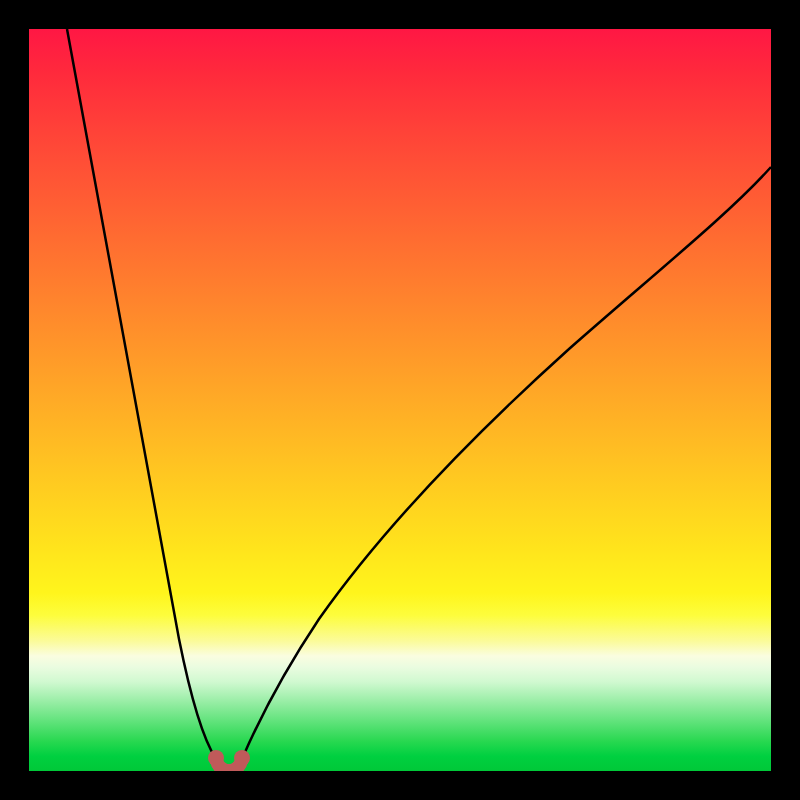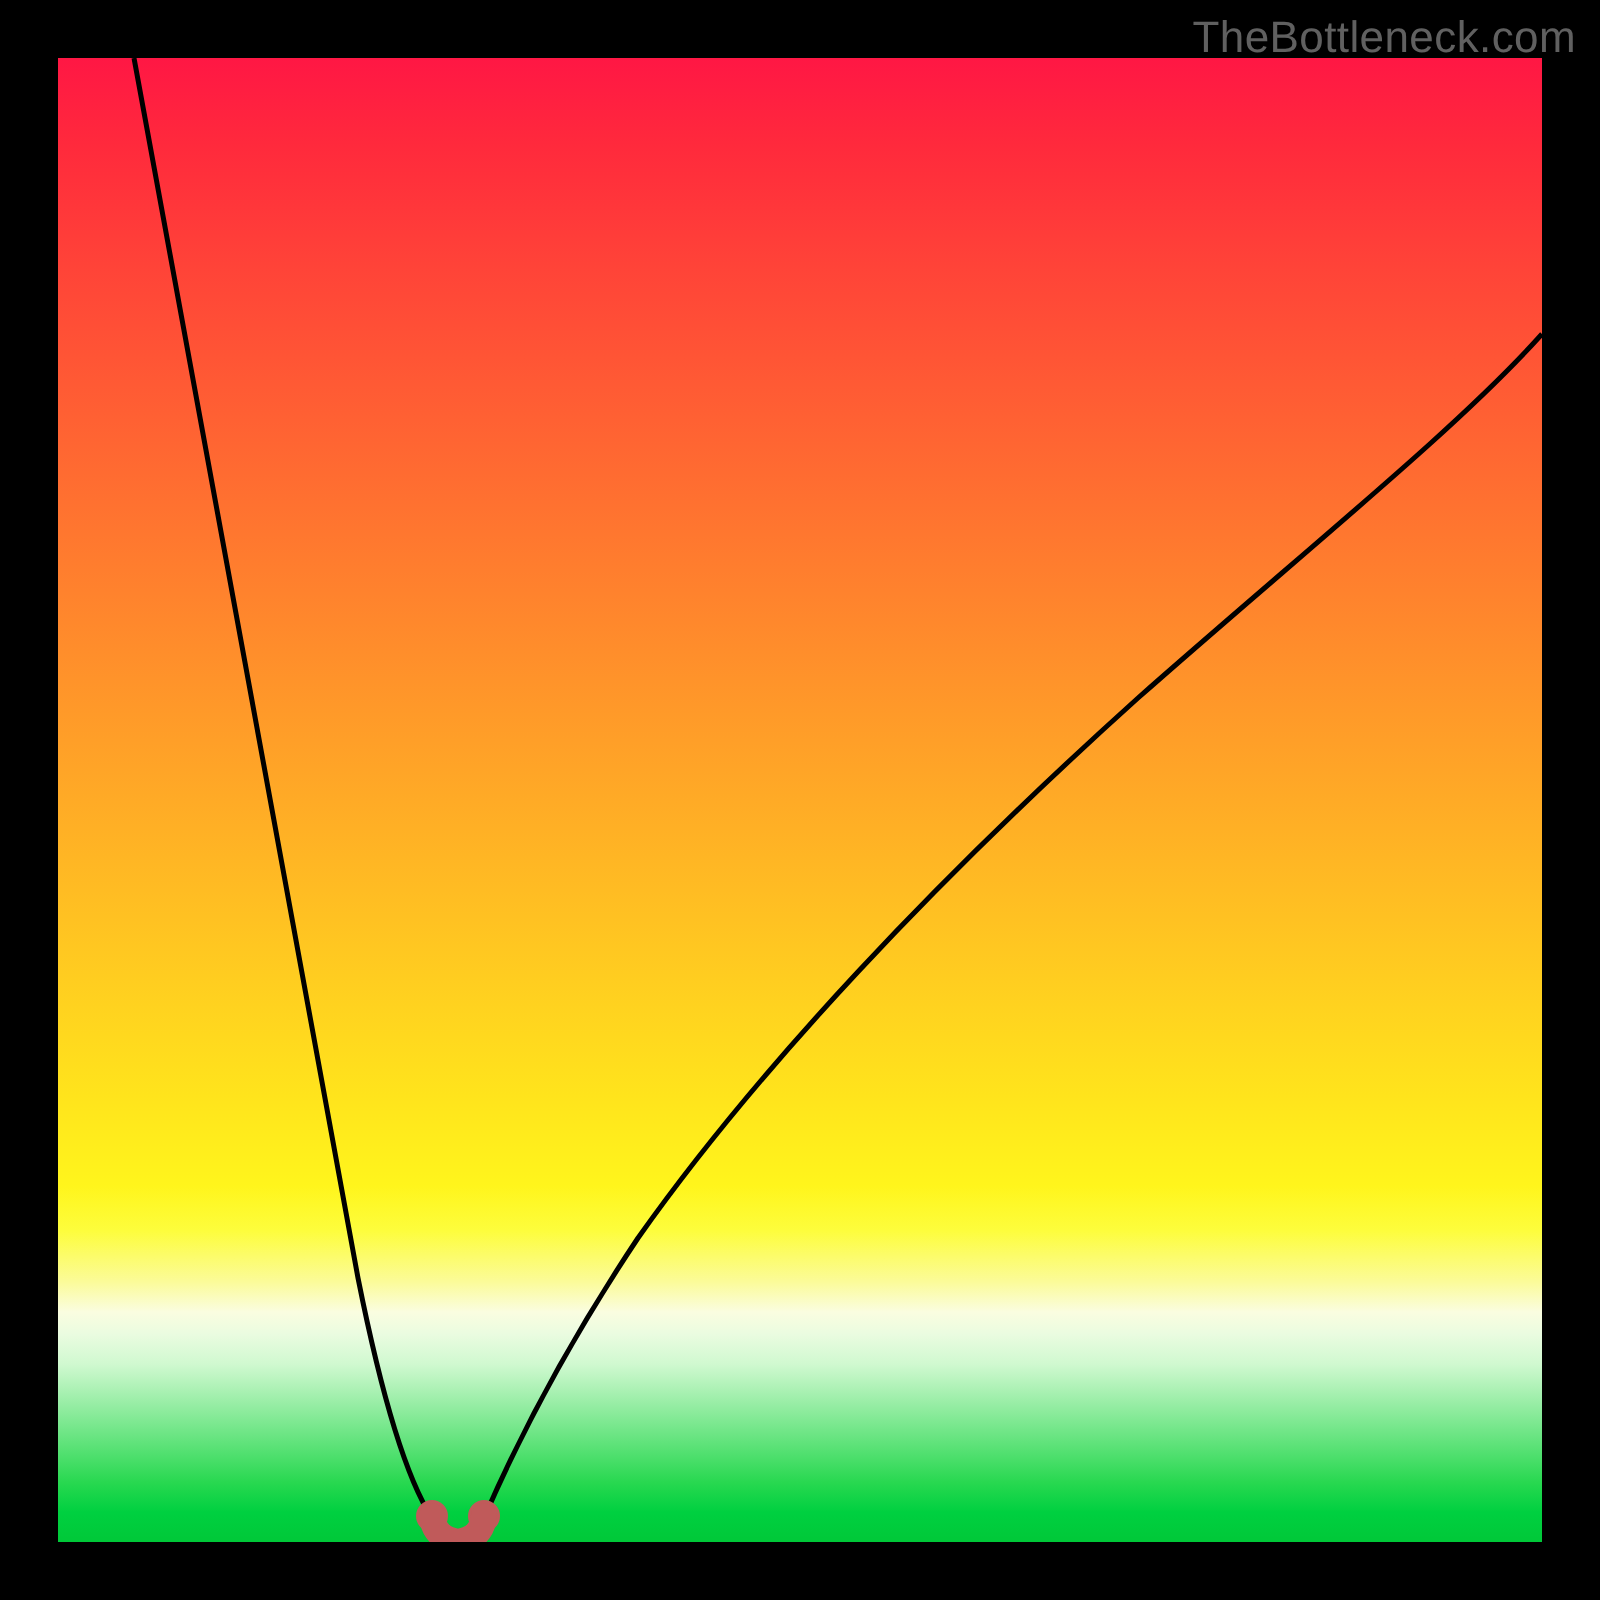--- a/index.html
+++ b/index.html
@@ -103,14 +103,13 @@
                  L 217 729
                  L 209 737
                  Q 200 741 191 737 Z" fill="#c05a5a"></path>
         <path d="M 187 729
                  Q 188 740 200 742
                  Q 212 740 213 729" fill="none" stroke="#c05a5a" stroke-width="13" stroke-linecap="round"></path>
       </g>
     </svg>
   </div>
 
-  <div class="watermark">TheBottleneck.com</div>
 </div>
 
 </body></html>

